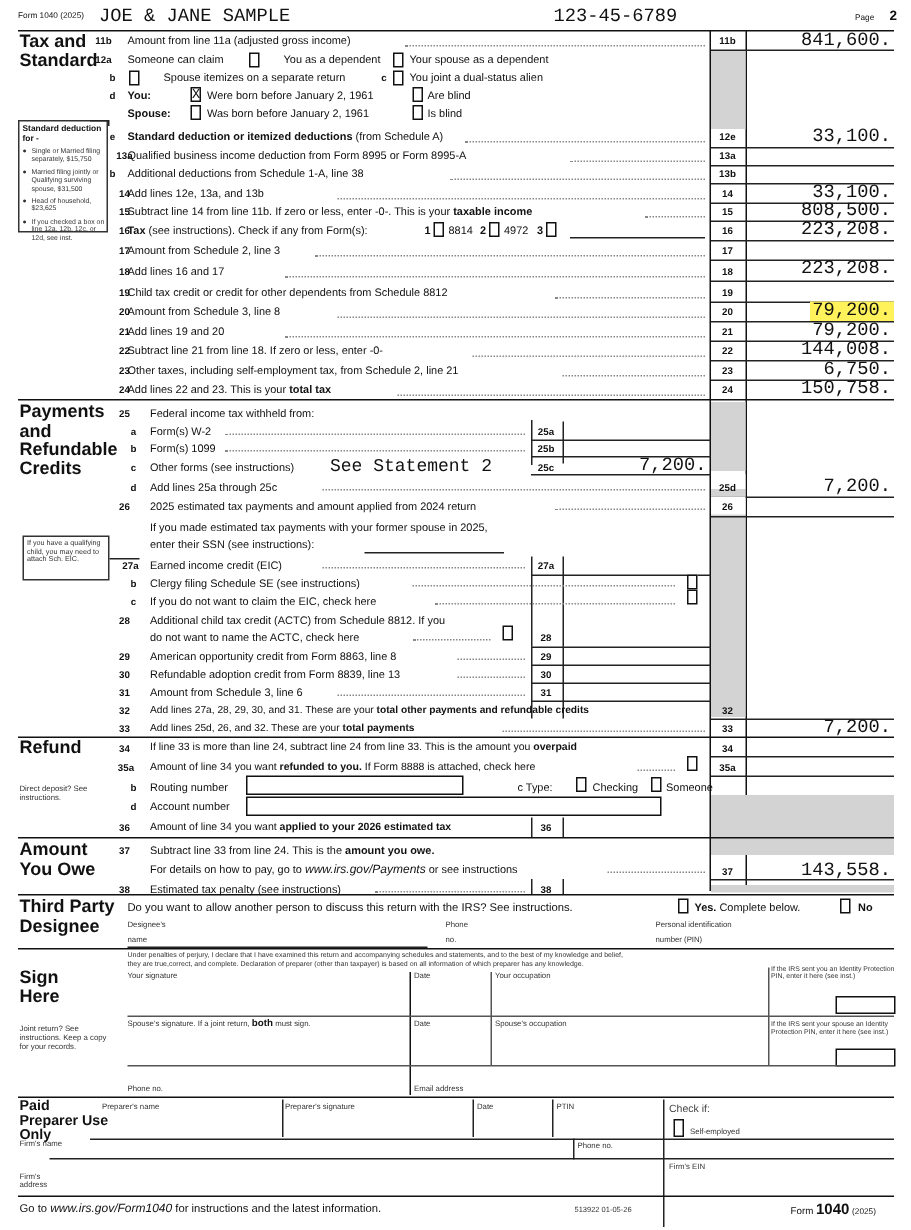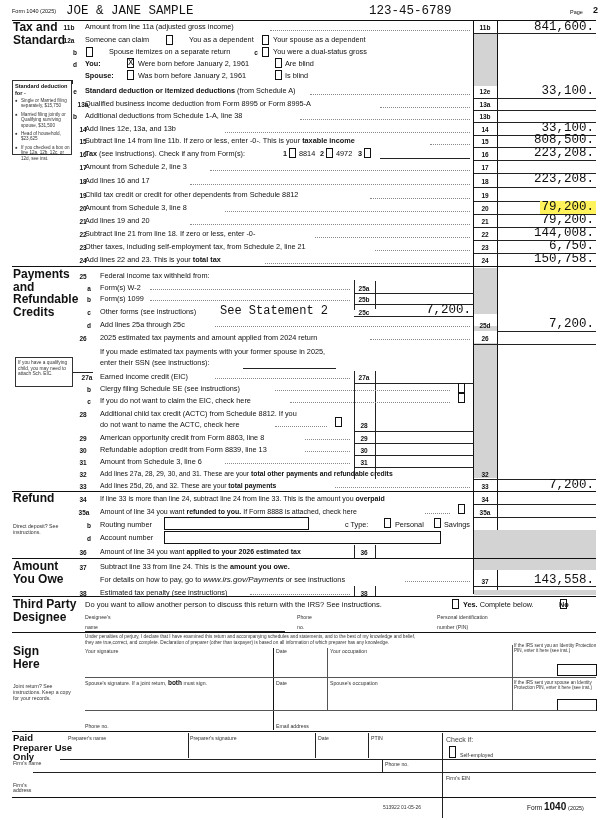--- a/index.html
+++ b/index.html
@@ -58,21 +58,21 @@
 <div class="cb" style="left:166px;top:35px"></div>
 <span class="lbl" style="left:189px;top:35px">You as a dependent</span>
 <div class="cb" style="left:262px;top:35px"></div>
 <span class="lbl" style="left:273px;top:35px">Your spouse as a dependent</span>
 
 <span class="lineno" style="left:72px;top:49px;width:6px">b</span>
 <div class="cb" style="left:86px;top:47px"></div>
 <span class="lbl" style="left:109px;top:47px">Spouse itemizes on a separate return</span>
 <span class="lineno" style="left:253px;top:49px;width:6px">c</span>
 <div class="cb" style="left:262px;top:47px"></div>
-<span class="lbl" style="left:273px;top:47px">You were a dual-status gross</span>
+<span class="lbl" style="left:273px;top:47px">You joint a dual-status alien</span>
 
 <span class="lineno" style="left:72px;top:61px;width:6px">d</span>
 <span class="lbl" style="left:85px;top:59px;font-weight:bold">You:</span>
 <div class="cb" style="left:127px;top:58px;font-size:9px;line-height:8px;text-align:center;font-family:'Liberation Mono',monospace"><span>X</span></div>
 <span class="lbl" style="left:138px;top:59px">Were born before January 2, 1961</span>
 <div class="cb" style="left:275px;top:58px"></div>
 <span class="lbl" style="left:285px;top:59px">Are blind</span>
 
 <span class="lbl" style="left:85px;top:71px;font-weight:bold">Spouse:</span>
 <div class="cb" style="left:127px;top:70px"></div>
@@ -332,23 +332,23 @@
 <span class="amt" style="left:500px;top:505px;width:94px"></span>
 <div class="hl" style="left:474px;top:517px;width:122px"></div>
 
 <div class="sm" style="left:13px;top:523px;white-space:normal;width:50px"><span>Direct deposit? See instructions.</span></div>
 
 <span class="lineno" style="left:86px;top:522px;width:6px">b</span>
 <span class="lbl" style="left:100px;top:520px">Routing number</span>
 <div class="box" style="left:164px;top:517px;width:145px;height:13px"><span class="mono"></span></div>
 <span class="lbl" style="left:345px;top:520px">c Type:</span>
 <div class="cb" style="left:384px;top:518px"></div>
-<span class="lbl" style="left:395px;top:520px">Personal</span>
+<span class="lbl" style="left:395px;top:520px">Checking</span>
 <div class="cb" style="left:434px;top:518px"></div>
-<span class="lbl" style="left:444px;top:520px">Savings</span>
+<span class="lbl" style="left:444px;top:520px">Someone</span>
 
 <span class="lineno" style="left:86px;top:535px;width:6px">d</span>
 <span class="lbl" style="left:100px;top:533px">Account number</span>
 <div class="box" style="left:164px;top:531px;width:277px;height:13px"><span class="mono"></span></div>
 
 <div class="vl" style="left:354px;top:545px;height:13px"></div>
 <div class="vl" style="left:375px;top:545px;height:13px"></div>
 <span class="lineno" style="left:76px;top:549px;width:14px">36</span>
 <span class="lbl" style="left:100px;top:547px;font-size:7px"><span>Amount of line 34 you want</span> <b>applied to your 2026 estimated tax</b></span>
 <span class="lineno" style="left:356px;top:549px;width:16px">36</span>
@@ -371,21 +371,21 @@
 <div class="dots" style="left:250px;top:594px;width:100px"></div>
 <span class="lineno" style="left:356px;top:590px;width:16px">38</span>
 <span class="amt" style="left:378px;top:586px;width:93px"></span>
 <div class="hl2" style="left:12px;top:596px;width:584px"></div>
 
 <div class="sec" style="left:13px;top:598px;width:75px">Third Party Designee</div>
 <span class="lbl" style="left:85px;top:600px;font-size:7.5px">Do you want to allow another person to discuss this return with the IRS? See instructions.</span>
 <div class="cb" style="left:452px;top:599px"></div>
 <span class="lbl" style="left:463px;top:600px"><b>Yes.</b> <span>Complete below.</span></span>
 <div class="cb" style="left:560px;top:599px"></div>
-<span class="lbl" style="left:559px;top:600px;font-weight:bold">No</span>
+<span class="lbl" style="left:572px;top:600px;font-weight:bold">No</span>
 <span class="sm" style="left:85px;top:614px">Designee's</span>
 <span class="sm" style="left:85px;top:624px">name</span>
 <span class="sm" style="left:297px;top:614px">Phone</span>
 <span class="sm" style="left:297px;top:624px">no.</span>
 <span class="sm" style="left:437px;top:614px">Personal identification</span>
 <span class="sm" style="left:437px;top:624px">number (PIN)</span>
 <div class="hl" style="left:85px;top:631px;width:200px"></div>
 <div class="hl2" style="left:12px;top:632px;width:584px"></div>
 
 <div class="sec" style="left:13px;top:645px;width:40px">Sign Here</div>
@@ -427,15 +427,16 @@
 <div class="hl" style="left:60px;top:759px;width:536px"></div>
 <span class="sm" style="left:13px;top:761px;line-height:5px"><span>Firm's name</span></span>
 <div class="vl" style="left:382px;top:759px;height:14px"></div>
 <span class="sm" style="left:385px;top:761px">Phone no.</span>
 <div class="hl" style="left:33px;top:772px;width:563px"></div>
 <span class="sm" style="left:13px;top:783px;white-space:normal;width:25px;line-height:5.4px"><span>Firm's address</span></span>
 <span class="sm" style="left:446px;top:775px">Firm's EIN</span>
 <div class="hl2" style="left:12px;top:797px;width:584px"></div>
 
 <div class="abs" style="left:13px;top:801px;width:584px;height:14px">
+  <span class="abs" style="left:0;top:0;font-size:7.5px;white-space:nowrap"><span>Go to</span> <i style="font-size:8px">www.irs.gov/Form1040</i> <span>for instructions and the latest information.</span></span>
   <span class="abs" style="left:370px;top:3px;font-size:5px;color:#333">513922 01-05-26</span>
   <span class="abs" style="left:514px;top:0;white-space:nowrap;font-size:6.5px"><span>Form</span> <b style="font-size:10px">1040</b> <span style="font-size:5.5px">(2025)</span></span>
 </div>
 
 </body></html>

